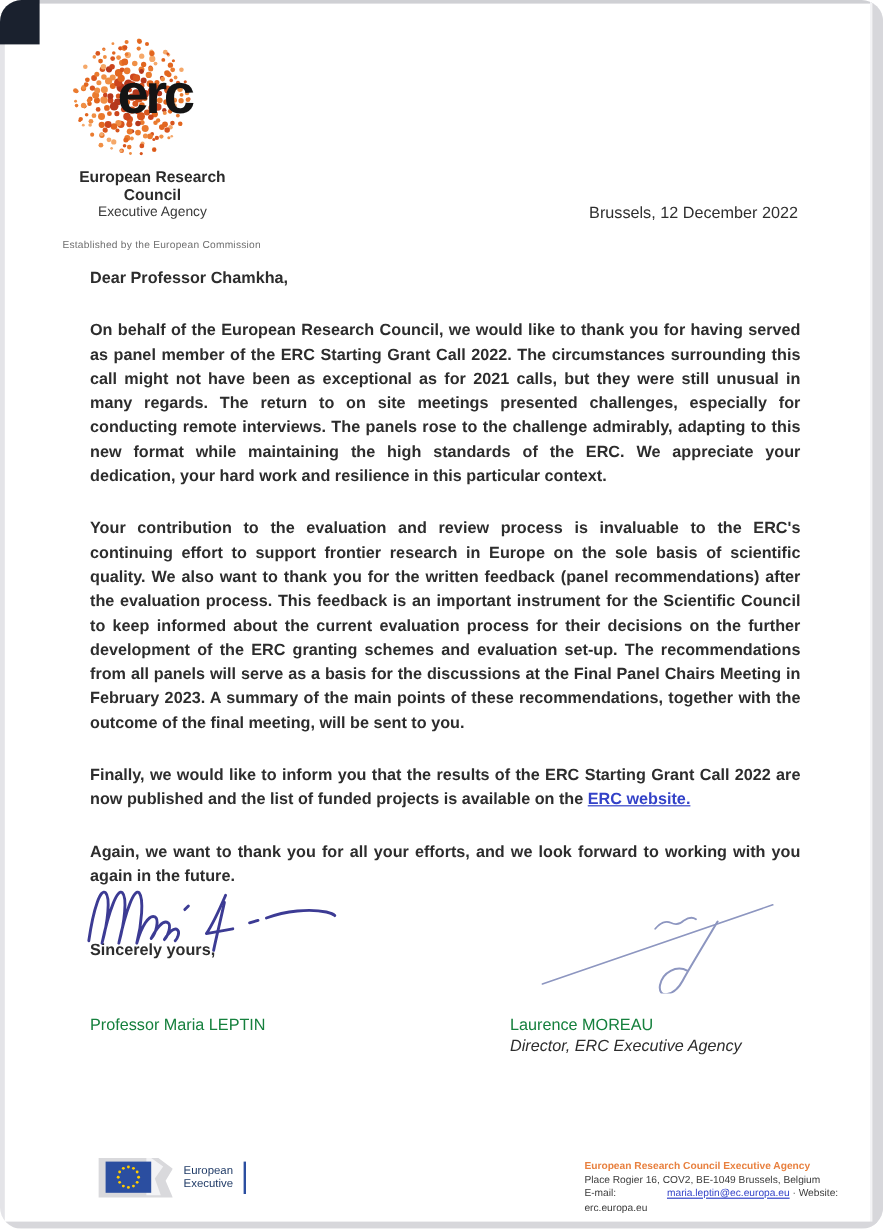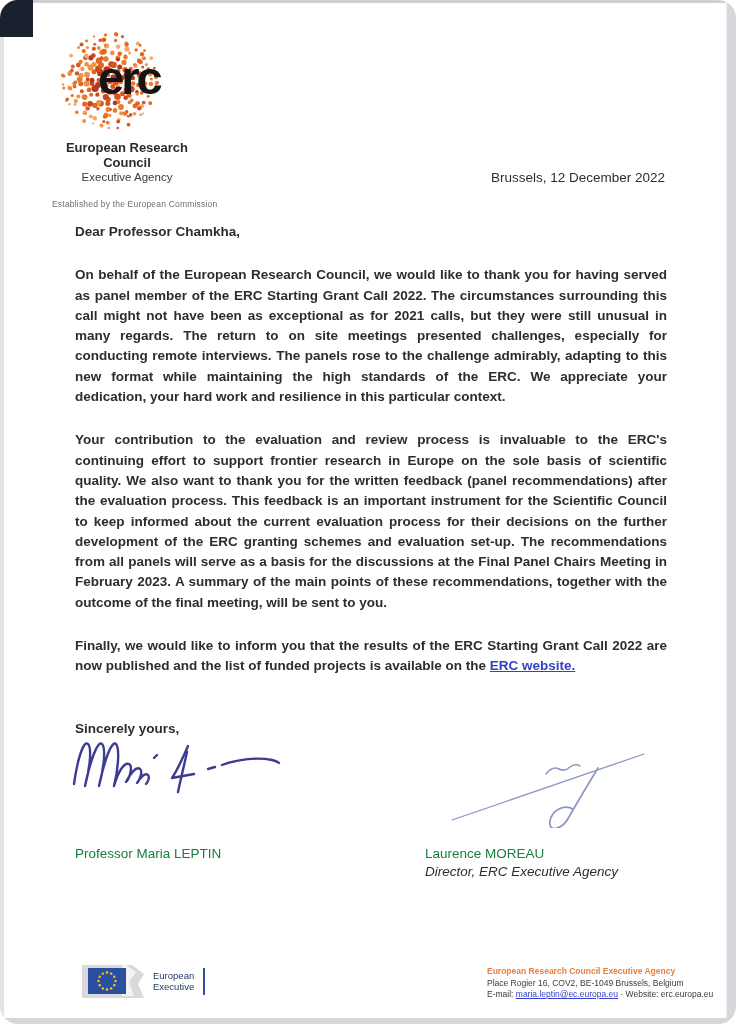--- a/index.html
+++ b/index.html
@@ -41,21 +41,21 @@
   .sig-name{color:#15803d;}
   .sig-title{font-style:italic;color:#2d2d2d;margin-top:3px;}
 
   
   .ec-logo{position:absolute;left:70px;top:960px;display:flex;align-items:center;padding-left:12px;}
   .ec-label{margin-left:9px;font-size:9.5px;line-height:11.5px;color:#1f3a66;}
   .ec-bar{width:2px;height:27px;background:#2b4ea0;margin-left:9px;}
 
   .footer-right{position:absolute;left:487px;top:966px;font-size:8.5px;line-height:11.5px;color:#3b3b3b;}
   .footer-agency{font-weight:700;}
-  a.footer-link{color:#2f3fc4;text-decoration:underline;}
+  a.footer-link{color:#2f3fc4;text-decoration:underline;margin-left:40px;}
 </style>
 </head>
 <body>
 
 <div class="page">
   <div class="edge-top"></div>
   <div class="edge-right"></div>
   <div class="edge-bottom"></div>
   <div class="edge-left"></div>
   <div class="corner-square"></div>
@@ -281,20 +281,21 @@
     <div class="established">Established by the European Commission</div>
   </div>
 
   <div class="date-line">Brussels, 12 December 2022</div>
 
   <div class="letter-body">
     <p class="salutation">Dear Professor Chamkha,</p>
     <p>On behalf of the European Research Council, we would like to thank you for having served as panel member of the ERC Starting Grant Call 2022. The circumstances surrounding this call might not have been as exceptional as for 2021 calls, but they were still unusual in many regards. The return to on site meetings presented challenges, especially for conducting remote interviews. The panels rose to the challenge admirably, adapting to this new format while maintaining the high standards of the ERC. We appreciate your dedication, your hard work and resilience in this particular context.</p>
     <p>Your contribution to the evaluation and review process is invaluable to the ERC's continuing effort to support frontier research in Europe on the sole basis of scientific quality. We also want to thank you for the written feedback (panel recommendations) after the evaluation process. This feedback is an important instrument for the Scientific Council to keep informed about the current evaluation process for their decisions on the further development of the ERC granting schemes and evaluation set-up. The recommendations from all panels will serve as a basis for the discussions at the Final Panel Chairs Meeting in February 2023. A summary of the main points of these recommendations, together with the outcome of the final meeting, will be sent to you.</p>
     <p><span>Finally, we would like to inform you that the results of the ERC Starting Grant Call 2022 are now published and the list of funded projects is available on the </span><a href="#" class="inline-link" style="color: rgb(51, 66, 200);">ERC website.</a></p>
+    <p>Again, we want to thank you for all your efforts, and we look forward to working with you again in the future.</p>
     <p class="closing">Sincerely yours,</p>
   </div>
 
   <div class="sig-left">
     <svg width="232" height="100" viewBox="0 0 232 100" fill="none">
       <g stroke-linecap="round" stroke-linejoin="round" fill="none" stroke="#3c3b94" stroke-width="2.4">
         <path d="M6,78 C10,50 16,34 20,38 C24,42 22,62 17,80 C23,52 30,34 34,38 C38,42 36,62 31,80 C37,52 44,34 48,38 C52,43 50,64 46,80 C50,66 56,56 61,58 C65,60 62,72 58,76 C62,68 68,60 72,63 C75,65 72,74 69,77 C72,72 77,66 80,69 C82,71 80,76 78,78"></path>
         <path d="M86,52 l3,-3"></path>
         <path d="M120,40 C114,54 108,66 104,72 L126,68"></path>
         <path d="M119,46 C116,60 112,76 110,86"></path>

